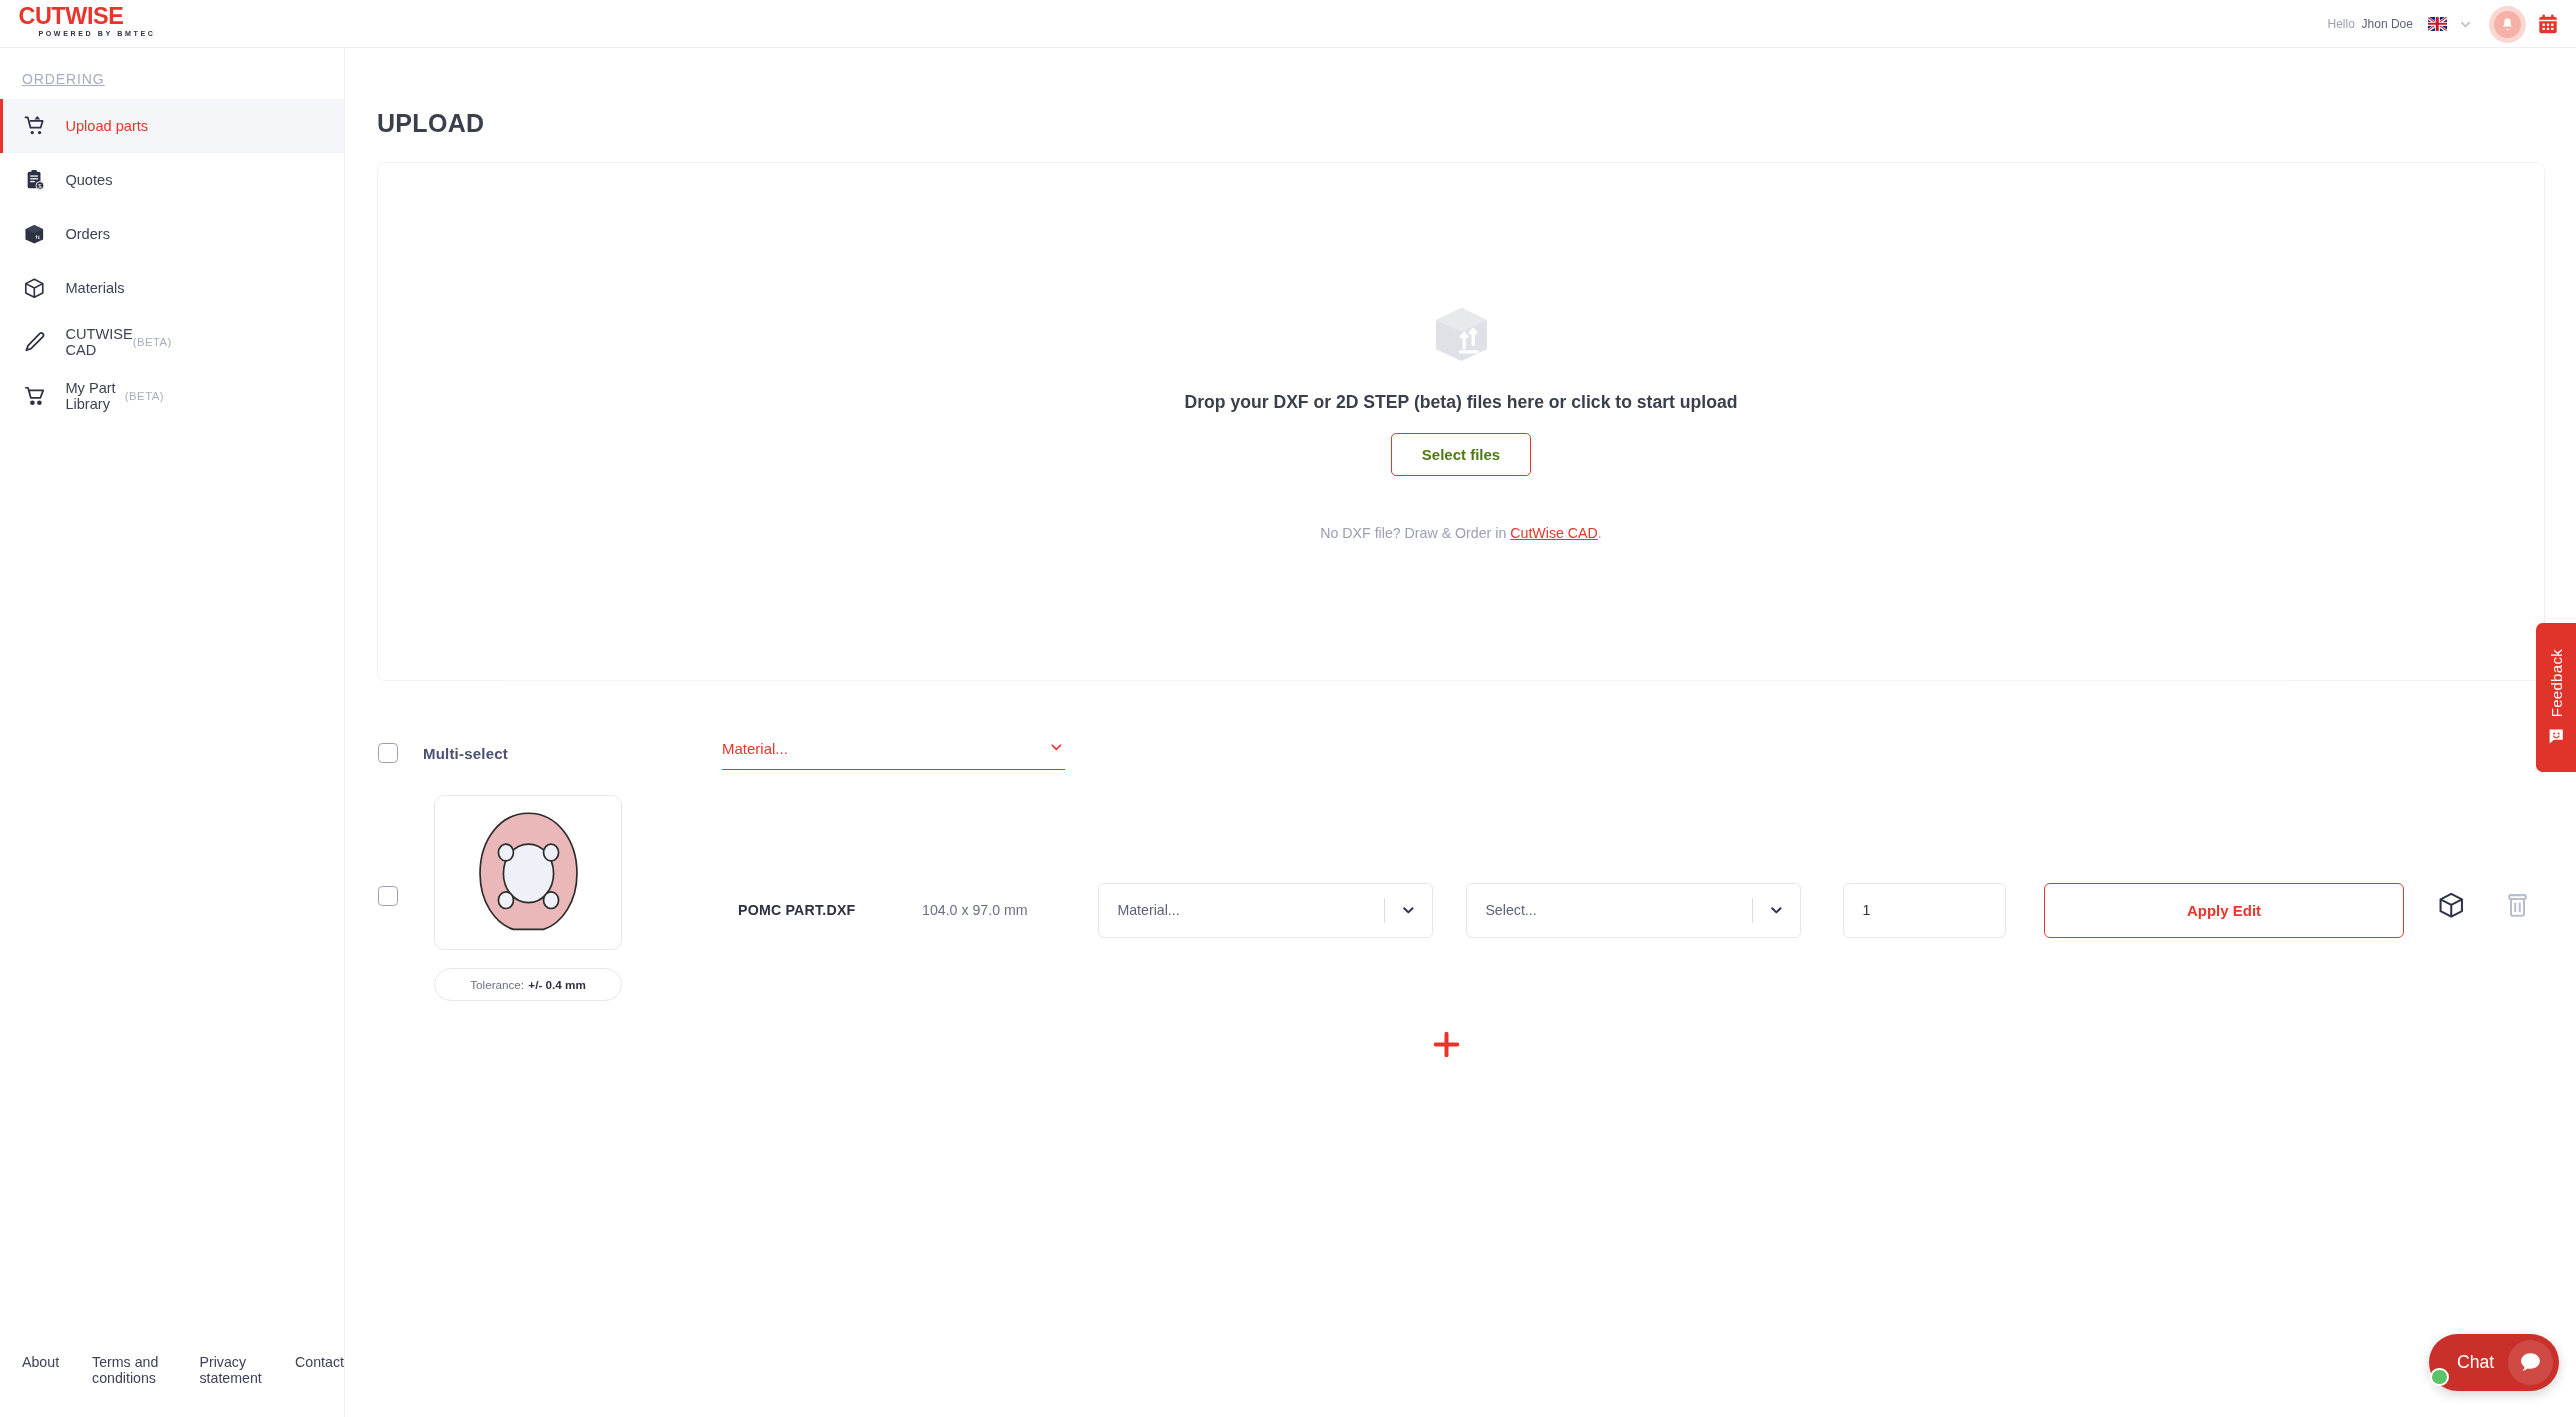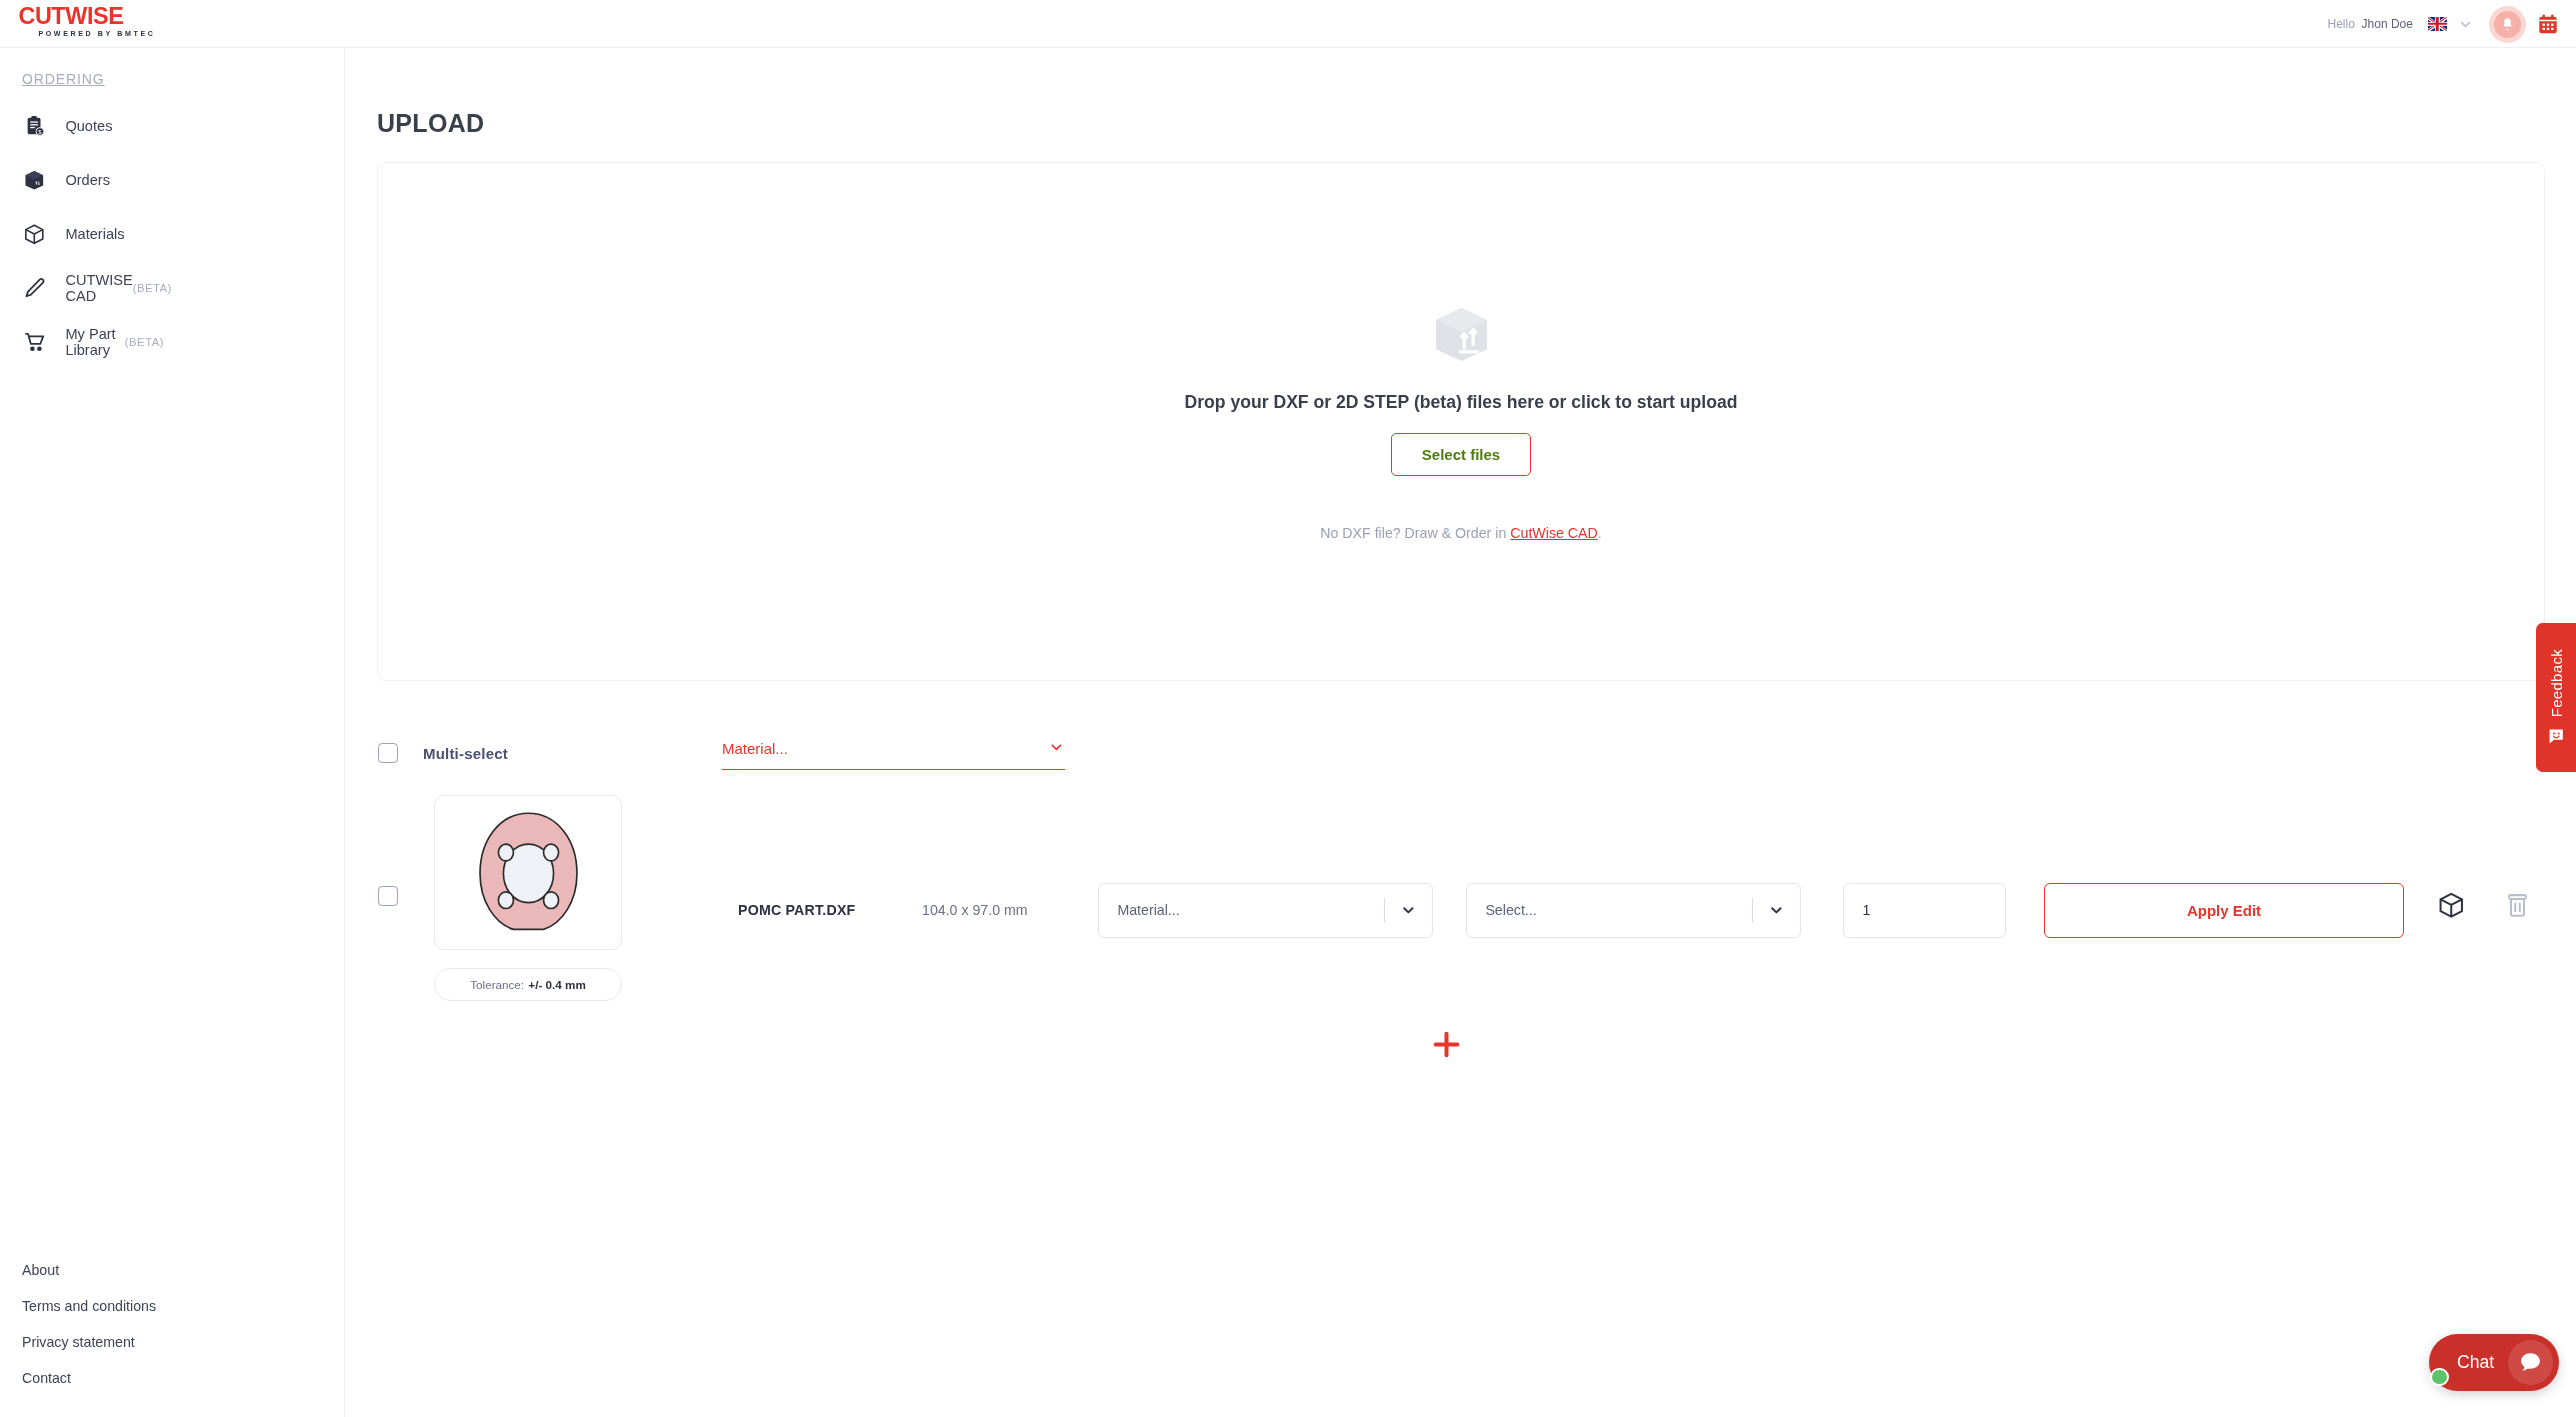--- a/index.html
+++ b/index.html
@@ -113,21 +113,21 @@
   }
   .nav-label { font-size: 14.6px; color: #3d4356; }
   .nav-item.active .nav-label { color: #e8342a; }
   .nav-beta {
     font-size: 11.3px; color: #a7adc0; letter-spacing: 0.5px;
     margin-left: auto; margin-right: 180px;
   }
 
   .footer-links {
     position: absolute; left: 22px; bottom: 32px;
-    display: flex; flex-direction: column; gap: 20px;
+    display: flex; flex-direction: row; gap: 33px;
   }
   .footer-link {
     font-size: 14.2px; color: #3d4356; text-decoration: none; cursor: pointer;
   }
 
   
   .main {
     position: absolute; left: 345px; top: 48px;
     width: 2231px; height: 1370px;
     background: #ffffff;
@@ -375,20 +375,32 @@
       </svg>
     </div>
   </div>
 </div>
 
 <div class="sidebar">
   <div class="side-section-title">ORDERING</div>
 
   <div class="nav-list">
 
+    <div class="nav-item active">
+      <span class="nav-icon">
+        <svg width="22" height="22" viewBox="0 0 24 24" fill="#2d3142">
+          <path d="M1.5 2.5h2.6l3 11.4h11l2.3-7.4H7.2" stroke="#2d3142" stroke-width="1.9" fill="none" stroke-linecap="round" stroke-linejoin="round"></path>
+          <circle cx="9" cy="19.2" r="1.8"></circle>
+            <circle cx="17" cy="19.2" r="1.8"></circle>
+          <path d="M14.5 1.2l3.2 3.6h-6.4z"></path>
+        </svg>
+      </span>
+      <span class="nav-label">Upload parts</span>
+      <span class="nav-beta"></span>
+    </div>
 
     <div class="nav-item">
       <span class="nav-icon">
         <svg width="22" height="22" viewBox="0 0 24 24" fill="#2d3142">
           <rect x="4" y="3" width="14" height="18" rx="2"></rect>
           <rect x="8" y="1.2" width="6" height="3.4" rx="1.2" fill="#2d3142"></rect>
           <g fill="#ffffff">
               <rect x="6.8" y="7" width="8.4" height="1.4"></rect>
               <rect x="6.8" y="10" width="8.4" height="1.4"></rect>
               <rect x="6.8" y="13" width="5" height="1.4"></rect>

